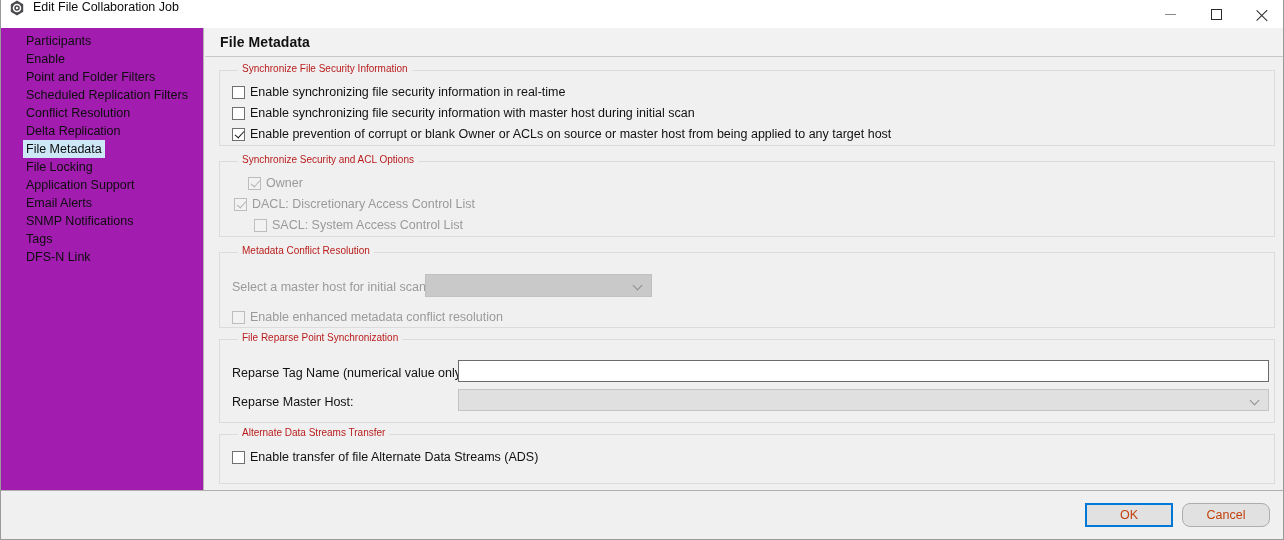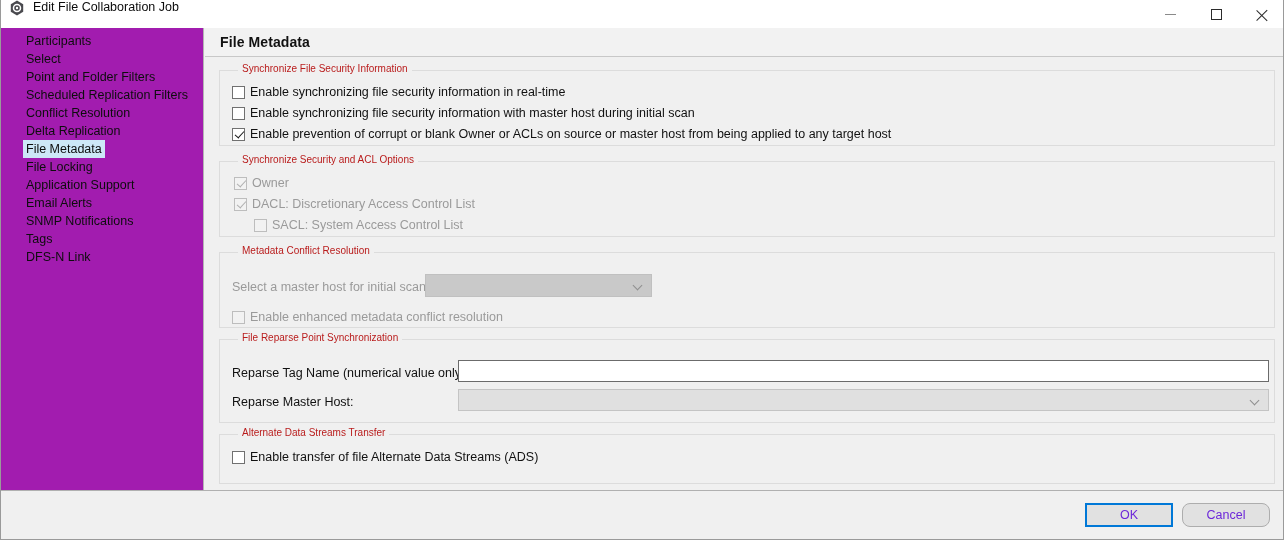--- a/index.html
+++ b/index.html
@@ -236,21 +236,21 @@
     width: 1284px; height: 49px;
     background: #f0f0f0;
   }
   .btn {
     position: absolute;
     height: 24px;
     background: #e1e1e1;
     border: 1px solid #adadad;
     font-family: "Liberation Sans", sans-serif;
     font-size: 12.5px;
-    color: #6d28d9;
+    color: #c2410c;
     cursor: default;
     display: flex;
     align-items: center;
     justify-content: center;
     padding: 0;
   }
   .btn.default {
     border: 2px solid #0078d7;
   }
 </style>
@@ -280,21 +280,21 @@
         <span class="glyph-close"></span>
       </button>
     </div>
   </div>
 
   <div class="sidebar">
     <div class="nav-item">
       <span class="nav-label">Participants</span>
     </div>
     <div class="nav-item">
-      <span class="nav-label">Select</span>
+      <span class="nav-label">Enable</span>
     </div>
     <div class="nav-item">
       <span class="nav-label">Point and Folder Filters</span>
     </div>
     <div class="nav-item">
       <span class="nav-label">Scheduled Replication Filters</span>
     </div>
     <div class="nav-item">
       <span class="nav-label">Conflict Resolution</span>
     </div>
@@ -345,21 +345,21 @@
 
       <div class="cb-row" style="left:12px; top:55px;">
         <span class="cb checked"></span>
         <span class="cb-label">Enable prevention of corrupt or blank Owner or ACLs on source or master host from being applied to any target host</span>
       </div>
     </div>
 
     <div class="group" style="left:14px; top:133px; width:1056px; height:76px;">
       <span class="group-title">Synchronize Security and ACL Options</span>
 
-      <div class="cb-row disabled" style="left:14px; top:13px;">
+      <div class="cb-row disabled" style="left:28px; top:13px;">
         <span class="cb checked"></span>
         <span class="cb-label">Owner</span>
       </div>
 
       <div class="cb-row disabled" style="left:14px; top:34px;">
         <span class="cb checked"></span>
         <span class="cb-label">DACL: Discretionary Access Control List</span>
       </div>
 
       <div class="cb-row disabled" style="left:6px; top:55px;padding-left:28px;">

